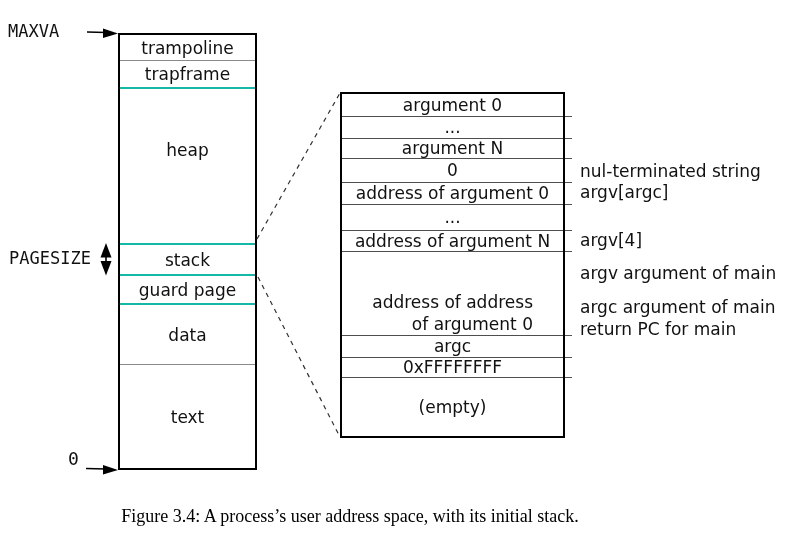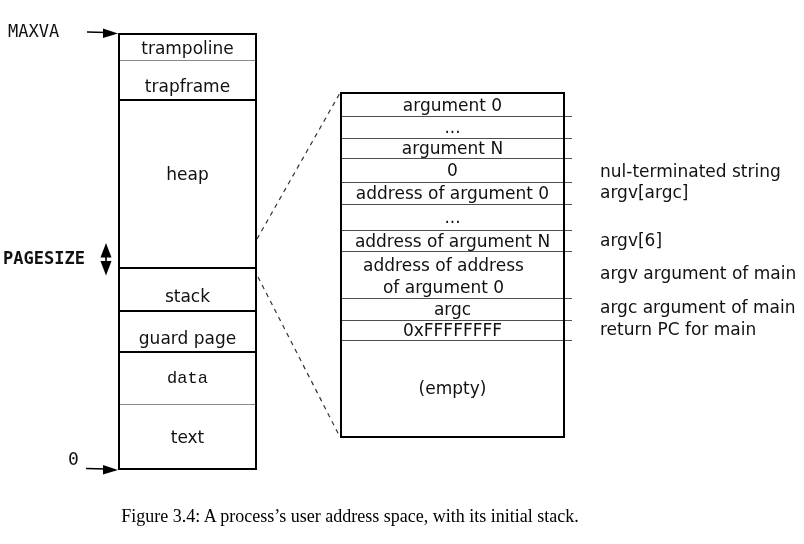--- a/index.html
+++ b/index.html
@@ -12,37 +12,37 @@
   .membox {
     position:absolute; left:118px; top:33px; width:139px; height:437px;
     border:2px solid #000; box-sizing:border-box;
     display:flex; flex-direction:column; background:#fff;
   }
   .msec {
     box-sizing:border-box; display:flex; align-items:center; justify-content:center;
     font-size:17px; line-height:20px;
   }
   .sep-thin  { border-bottom:1px solid #8a8a8a; }
-  .sep-thick { border-bottom:2px solid #000000;margin-top:12px; }
+  .sep-thick { border-bottom:2px solid #14b8a6; }
   .sec-trampoline { height:26px; }
   .sec-trapframe  { height:28px; }
   .sec-heap       { height:156px; }
   .sec-heap .seclabel { position:relative; top:-16px; }
   .sec-stack      { height:31px;text-align:right; }
   .sec-guard      { height:29px; }
-  .sec-data       { height:52px;font-family:Liberation Mono, monospace; }
+  .sec-data       { height:60px; }
   .sec-text       { flex:1; }
 
   
   .edgelabel {
     position:absolute; font-family:"DejaVu Sans Mono", monospace;
     font-size:17px; line-height:18px; white-space:nowrap;
   }
   .lbl-maxva    { left:8px; top:22px; }
-  .lbl-pagesize { left:3px;  top:249px;font-weight:bold; }
+  .lbl-pagesize { left:9px;  top:249px; }
   .lbl-zero     { left:68px; top:450px; font-size:18px; }
 
   
   .stackbox {
     position:absolute; left:340px; top:92px; width:225px; height:346px;
     border:2px solid #000; box-sizing:border-box;
     display:flex; flex-direction:column; background:#fff;
   }
   .srow {
     position:relative; box-sizing:border-box;
@@ -50,28 +50,28 @@
     font-size:17px; line-height:21px; text-align:center;
     border-bottom:1px solid #4e4e4e;
   }
   
   .srow:not(.r11)::after {
     content:""; position:absolute; right:-9px; bottom:-1px;
     width:7px; height:1px; background:#555;
   }
   .r1{height:23px}.r2{height:22px}.r3{height:20px}.r4{height:24px}
   .r5{height:22px}.r6{height:26px}.r7{height:21px}
-  .r8{height:47px; justify-content:flex-start; text-align:center;
-      padding:2px 30px 0 12px; align-items:flex-start; line-height:22px;}
+  .r8{height:47px; justify-content:flex-start; text-align:right;
+      padding:2px 30px 0 12px; align-items:flex-start; line-height:22px;margin-top:37px;}
   .r9{height:22px}.r10{height:20px}
   .r11{flex:1; border-bottom:none;}
 
   
   .anno {
-    position:absolute; left:600px; font-size:17px; line-height:21px; white-space:nowrap;
+    position:absolute; left:580px; font-size:17px; line-height:21px; white-space:nowrap;
   }
   .a1{top:161px}.a2{top:182px}.a3{top:230px}.a4{top:263px}.a5{top:297px}.a6{top:319px}
 
   
   .caption {
     position:absolute; left:0; top:503px; width:700px; text-align:center;
     font-family:"Liberation Serif", serif; font-size:18px; line-height:26px; color:#000;
   }
 
   
@@ -141,21 +141,21 @@
     <div class="srow r10">
         <span>0xFFFFFFFF</span>
       </div>
     <div class="srow r11">
         <span>(empty)</span>
       </div>
   </div>
 
   <div class="anno a1">nul-terminated string</div>
   <div class="anno a2">argv[argc]</div>
-  <div class="anno a3">argv[6]</div>
+  <div class="anno a3">argv[4]</div>
   <div class="anno a4">argv argument of main</div>
   <div class="anno a5">argc argument of main</div>
   <div class="anno a6">return PC for main</div>
 
   <svg class="overlay" width="804" height="544" viewBox="0 0 804 544">
     <g>
       <line x1="87" y1="32" x2="106" y2="32.5" stroke="#000" stroke-width="1.6"></line>
       <polygon points="118,33.5 103,28.5 103,38" fill="#000"></polygon>
     </g>
     <g>

